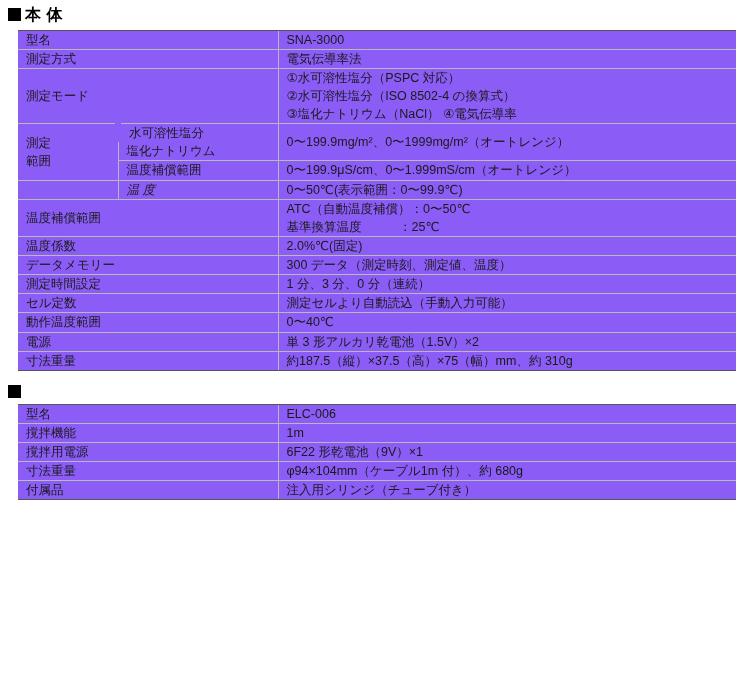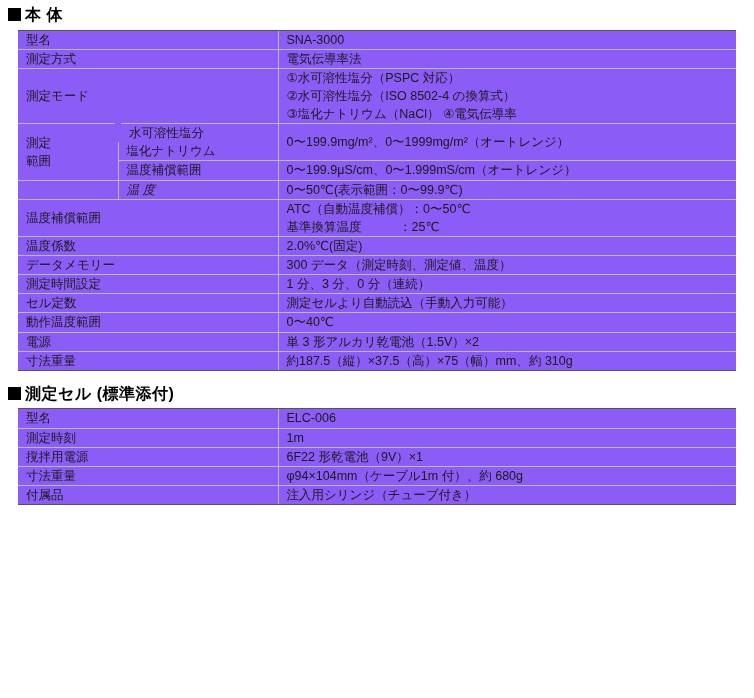--- a/index.html
+++ b/index.html
@@ -160,35 +160,34 @@
       </tr>
       <tr>
         <td class="label" colspan="2">寸法重量</td>
         <td class="value">約187.5（縦）×37.5（高）×75（幅）mm、約 310g</td>
       </tr>
     </tbody>
   </table>
 
   <div class="section-heading">
     <span class="bullet"></span>
-    <span class="htext">測定セル (標準添付)</span>
   </div>
 
   <table class="spec">
     <colgroup>
       <col style="width:260px">
       <col>
     </colgroup>
     <tbody>
       <tr>
         <td class="label">型名</td>
         <td class="value">ELC-006</td>
       </tr>
       <tr>
-        <td class="label">測定時刻</td>
+        <td class="label">撹拌機能</td>
         <td class="value">1m</td>
       </tr>
       <tr>
         <td class="label">撹拌用電源</td>
         <td class="value">6F22 形乾電池（9V）×1</td>
       </tr>
       <tr>
         <td class="label">寸法重量</td>
         <td class="value">φ94×104mm（ケーブル1m 付）、約 680g</td>
       </tr>

